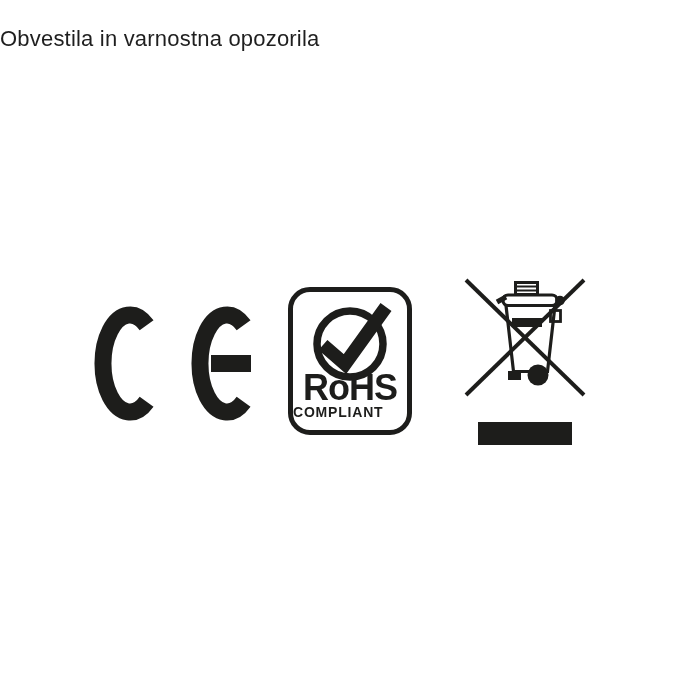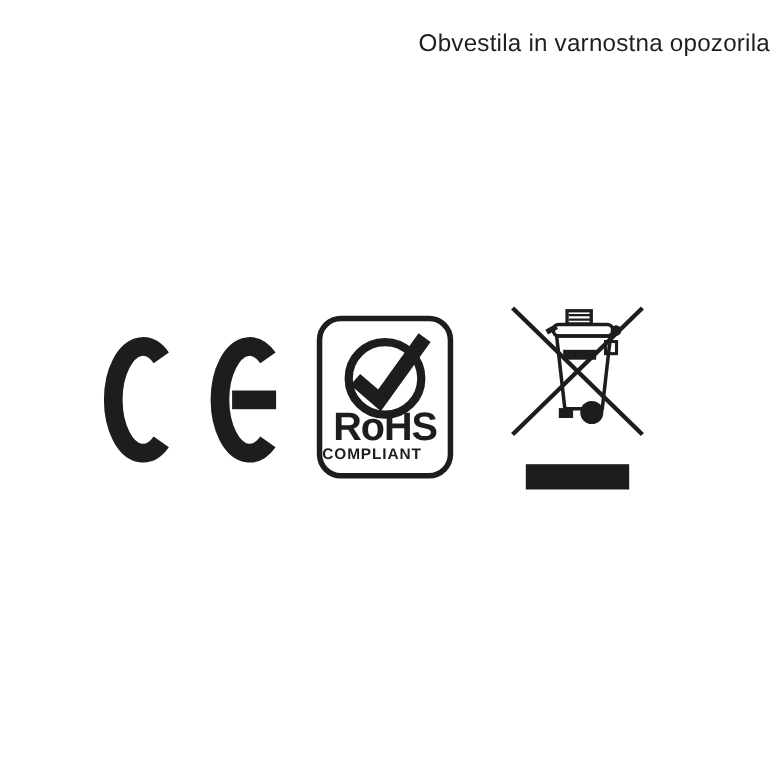--- a/index.html
+++ b/index.html
@@ -16,21 +16,21 @@
     position: relative;
     overflow: hidden;
     color: var(--ink);
   }
   .page-title {
     position: absolute;
     top: 26px;
     left: 0;
     width: 700px;
     margin: 0;
-    text-align: right;
+    text-align: left;
     font-size: 22px;
     font-weight: 400;
     letter-spacing: 0.2px;
     color: var(--title-color);
   }
   .marks-row { position: absolute; left: 0; top: 12px; width: 596px; height: 700px; }
 
   
   .ce-mark { position: absolute; left: 94px; top: 293px; width: 166px; height: 117px; }
 

